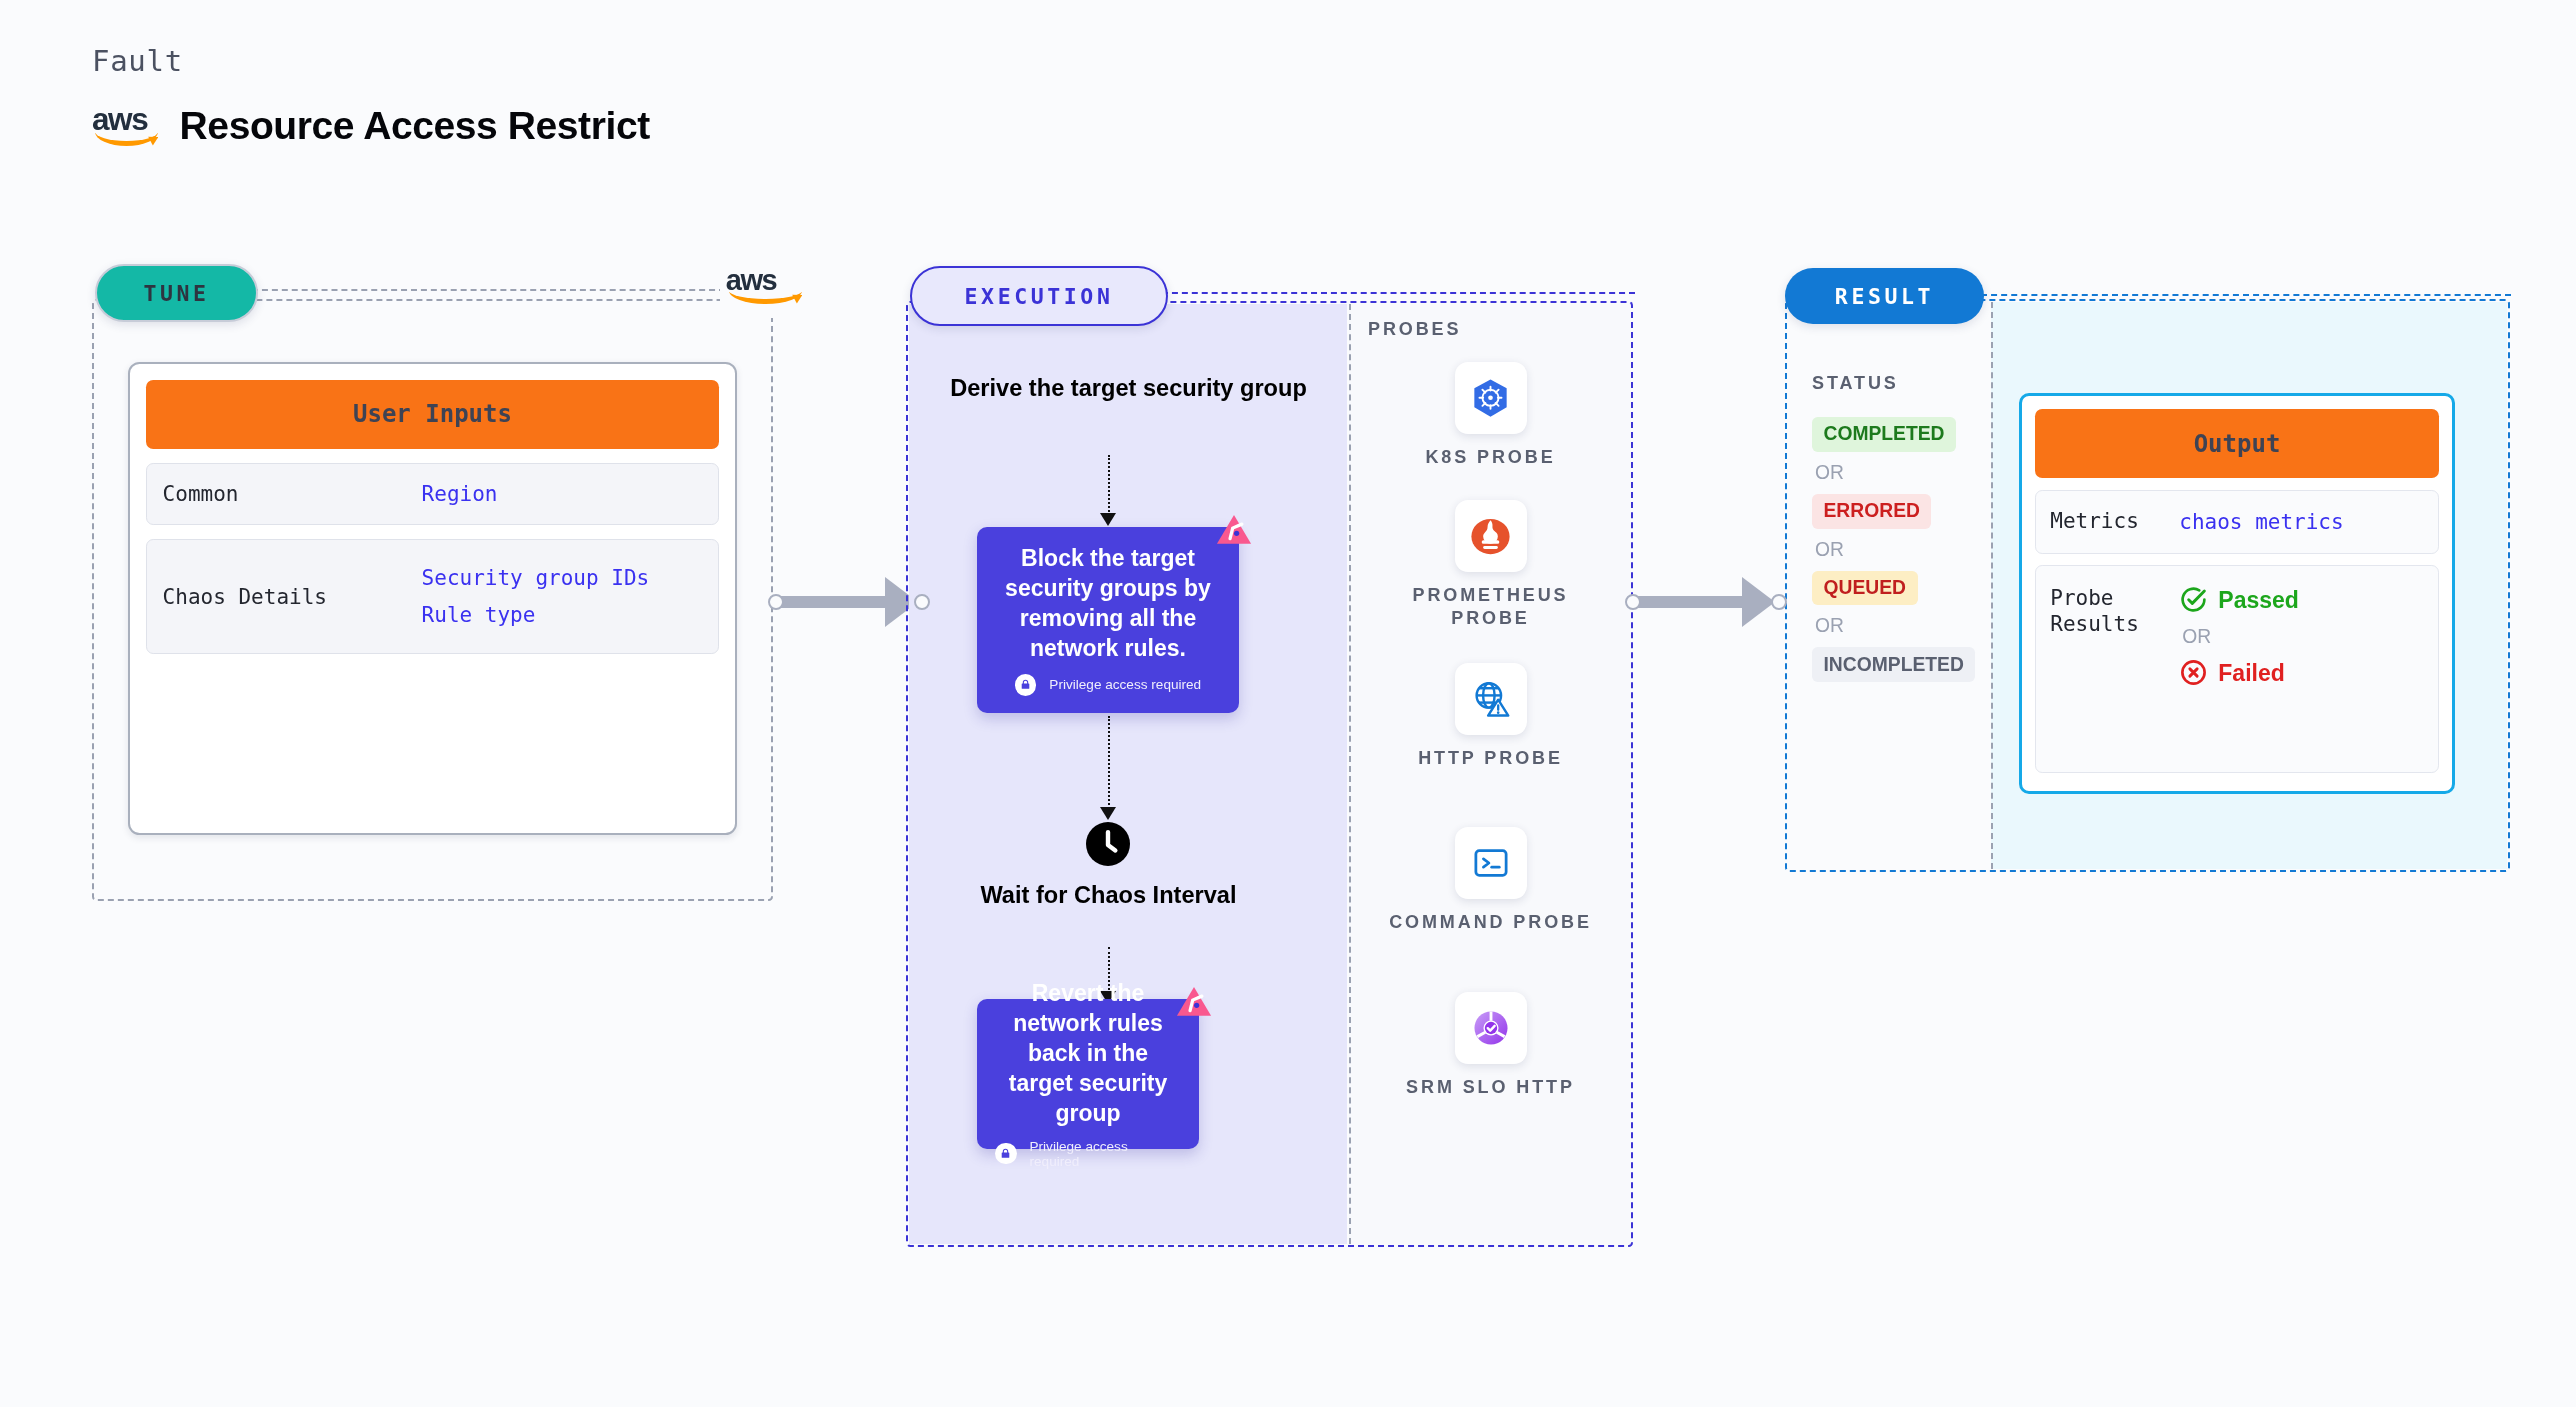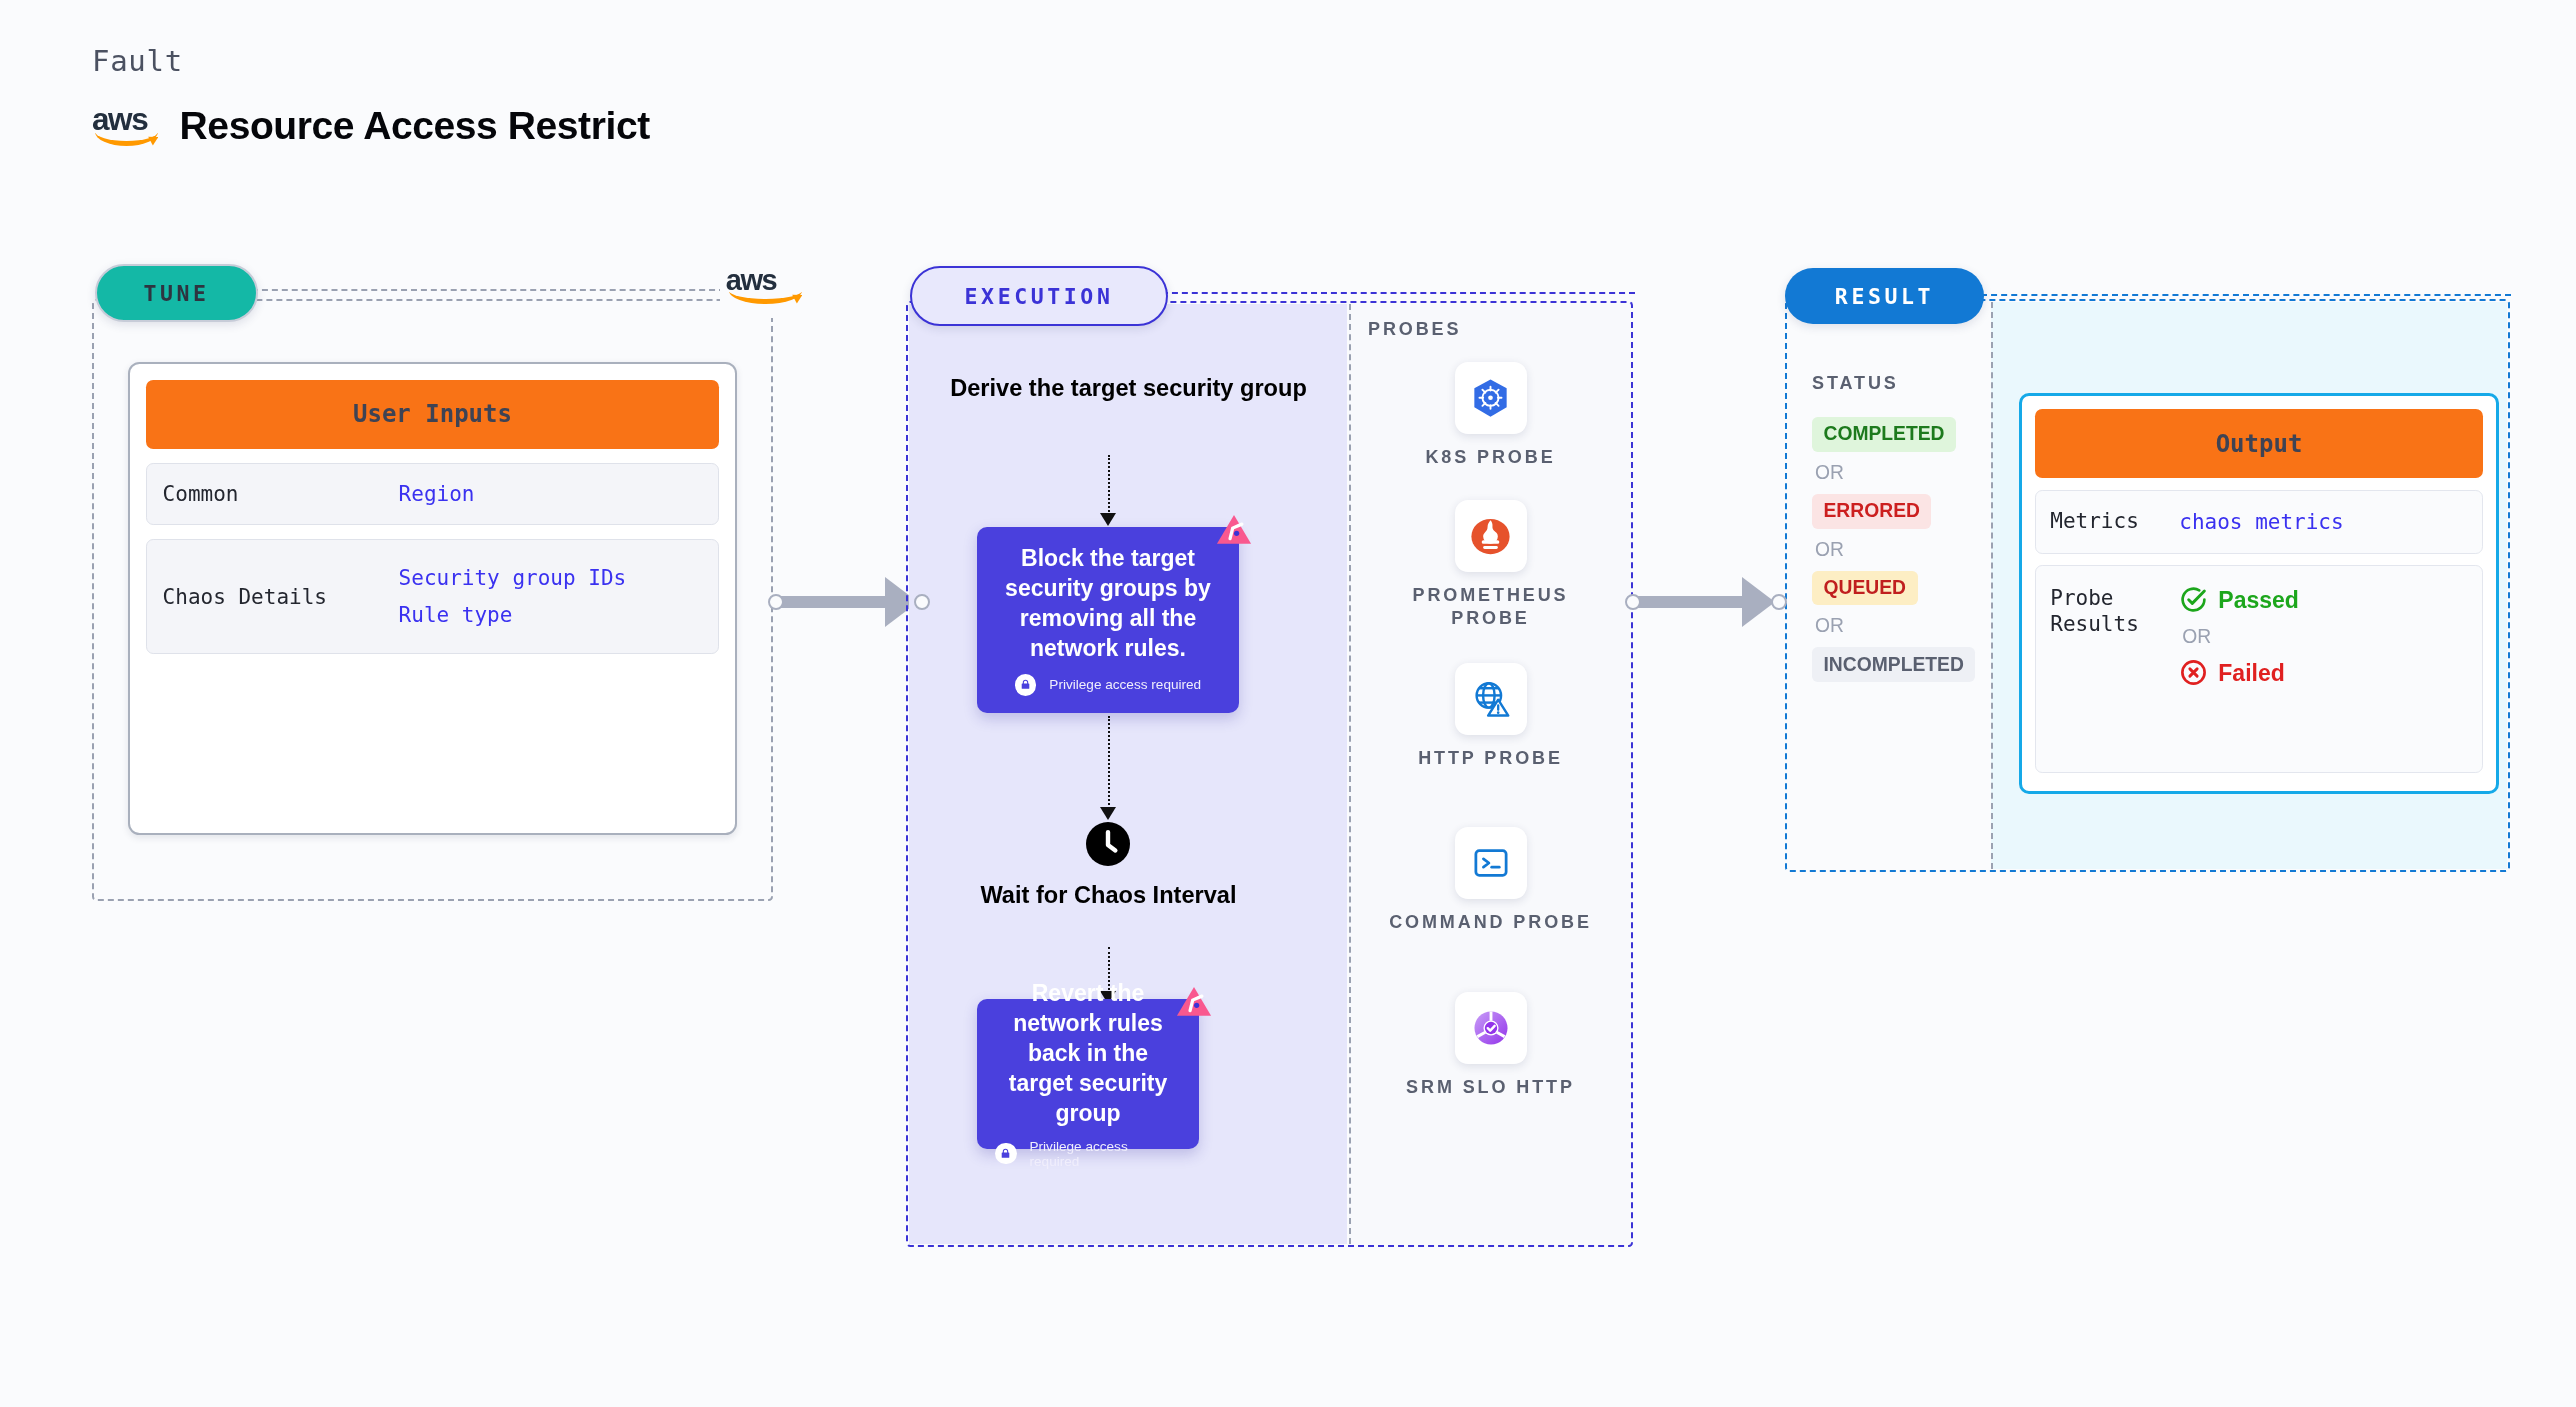--- a/index.html
+++ b/index.html
@@ -55,21 +55,21 @@
     background:#fff;border:2.1px solid #a9b0bd;border-radius:11.5px;
     box-shadow:0 2.1px 7.2px rgba(30,40,70,.10);box-sizing:border-box;padding:15.8px;}
   .card-head{height:69px;background:#f97316;border-radius:7.2px;
     display:flex;align-items:center;justify-content:center;}
   .card-head span{font-family:"DejaVu Sans Mono","Liberation Mono",monospace;
     font-size:24px;color:#3e4354;font-weight:bold;}
   .row{margin-top:14.3px;background:#f4f5f9;border:1.4px solid #dfe2ea;border-radius:7.2px;
     display:flex;align-items:center;padding:11.5px 15.8px;box-sizing:border-box;}
   .row .k{font-family:"DejaVu Sans Mono","Liberation Mono",monospace;
     font-size:21px;color:#23262f;width:236px;flex:none;}
-  .row .vals{display:flex;flex-direction:column;gap:13px;}
+  .row .vals{display:flex;flex-direction:column;gap:13px;margin-left:23px;}
   .row .v{font-family:"DejaVu Sans Mono","Liberation Mono",monospace;
     font-size:21px;color:#3a31f0;}
 
   
   #exec-panel{left:906px;top:301px;width:727px;height:946px;
     border:2.9px dashed #3b33d6;border-radius:4.3px;background:transparent;}
   #exec-flow-bg{position:absolute;left:909px;top:304px;width:438px;height:940px;
     background:#e6e6fb;}
   #probes-bg{position:absolute;left:1349px;top:304px;width:282px;height:940px;
     background:#f8f9fc;border-left:2.1px dashed #9aa1b1;box-sizing:border-box;}
@@ -121,21 +121,21 @@
   #result-dash{position:absolute;left:1981px;top:294px;width:530px;height:0;
     border-top:2.9px dashed #1279d4;}
 
   #status-title{position:absolute;left:1812px;top:373px;
     font-size:18px;font-weight:bold;letter-spacing:2.9px;color:#5a6070;}
   .status-stack{position:absolute;left:1812px;top:417px;width:165px;}
   .badge{display:inline-block;border-radius:5.7px;padding:6.4px 11.5px;
     font-size:19.3px;font-weight:bold;}
   .or{font-size:19.3px;color:#9aa1b1;margin:10px 0 10px 2.9px;}
 
-  .out-card{position:absolute;left:2019px;top:393px;width:480px;height:401px;
+  .out-card{position:absolute;left:2019px;top:393px;width:436px;height:401px;
     background:#fff;border:3.6px solid #15a9e8;border-radius:10px;
     box-sizing:border-box;padding:13px;}
   .out-row{margin-top:11.5px;background:#fafbfd;border:1.4px solid #e3e6ee;
     border-radius:7.2px;display:flex;align-items:center;padding:11.5px 14.3px;
     box-sizing:border-box;}
   .out-row .k{font-family:"DejaVu Sans Mono","Liberation Mono",monospace;
     font-size:21px;color:#23262f;width:129px;flex:none;line-height:1.25;}
   .res-line{display:flex;align-items:center;gap:10px;}
   .res-line .rtxt{font-size:23px;font-weight:bold;}
 

